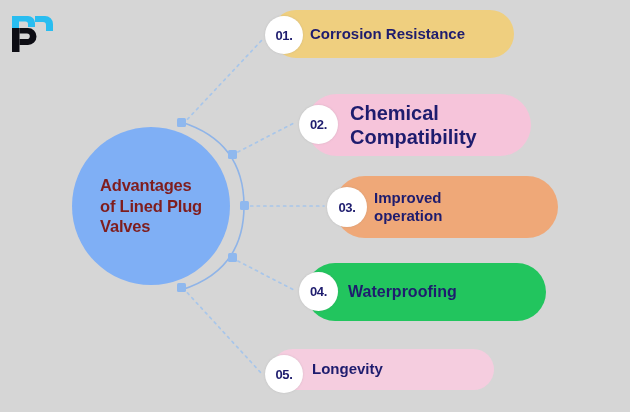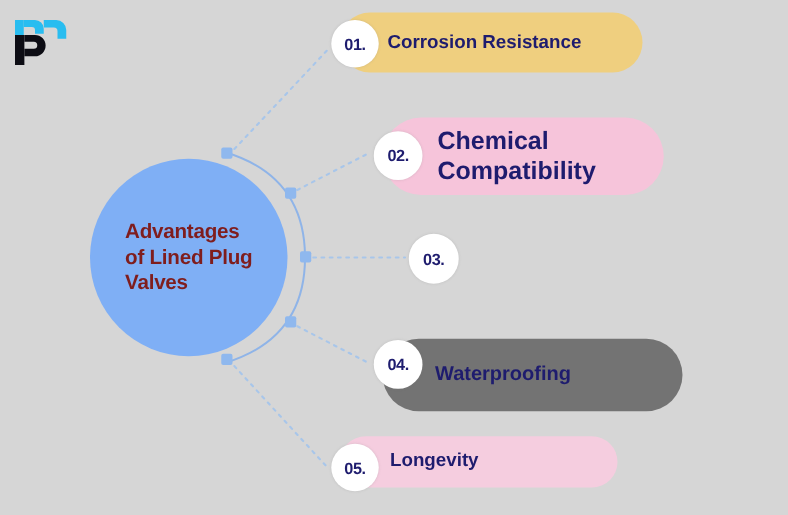--- a/index.html
+++ b/index.html
@@ -153,25 +153,29 @@
   </div>
 
   <div class="pill" style="left:306px; top:94px; width:225px; height:62px; background:#f6c4da;">
     <div class="pill-text" style="font-size:20px; padding-left:44px; padding-right:8px;">Chemical
 Compatibility</div>
   </div>
   <div class="num-badge" style="left:299px; top:105px; width:39px; height:39px;">
     <span>02.</span>
   </div>
 
+  <div class="pill" style="left:334px; top:176px; width:224px; height:62px; background:#efa878;">
+    <div class="pill-text" style="font-size:15px; padding-left:40px; padding-right:6px;">Improved
+operation</div>
+  </div>
   <div class="num-badge" style="left:327px; top:187px; width:40px; height:40px;">
     <span>03.</span>
   </div>
 
-  <div class="pill" style="left:306px; top:271px; width:240px; height:58px; background:#737373;">
+  <div class="pill" style="left:306px; top:263px; width:240px; height:58px; background:#22c55e;">
     <div class="pill-text" style="font-size:16px; padding-left:42px; padding-right:8px;">Waterproofing</div>
   </div>
   <div class="num-badge" style="left:299px; top:272px; width:39px; height:39px;">
     <span>04.</span>
   </div>
 
   <div class="pill" style="left:272px; top:349px; width:222px; height:41px; background:#f5cddf;">
     <div class="pill-text" style="font-size:15px; padding-left:40px; padding-right:8px;">Longevity</div>
   </div>
   <div class="num-badge" style="left:265px; top:355px; width:38px; height:38px;">

